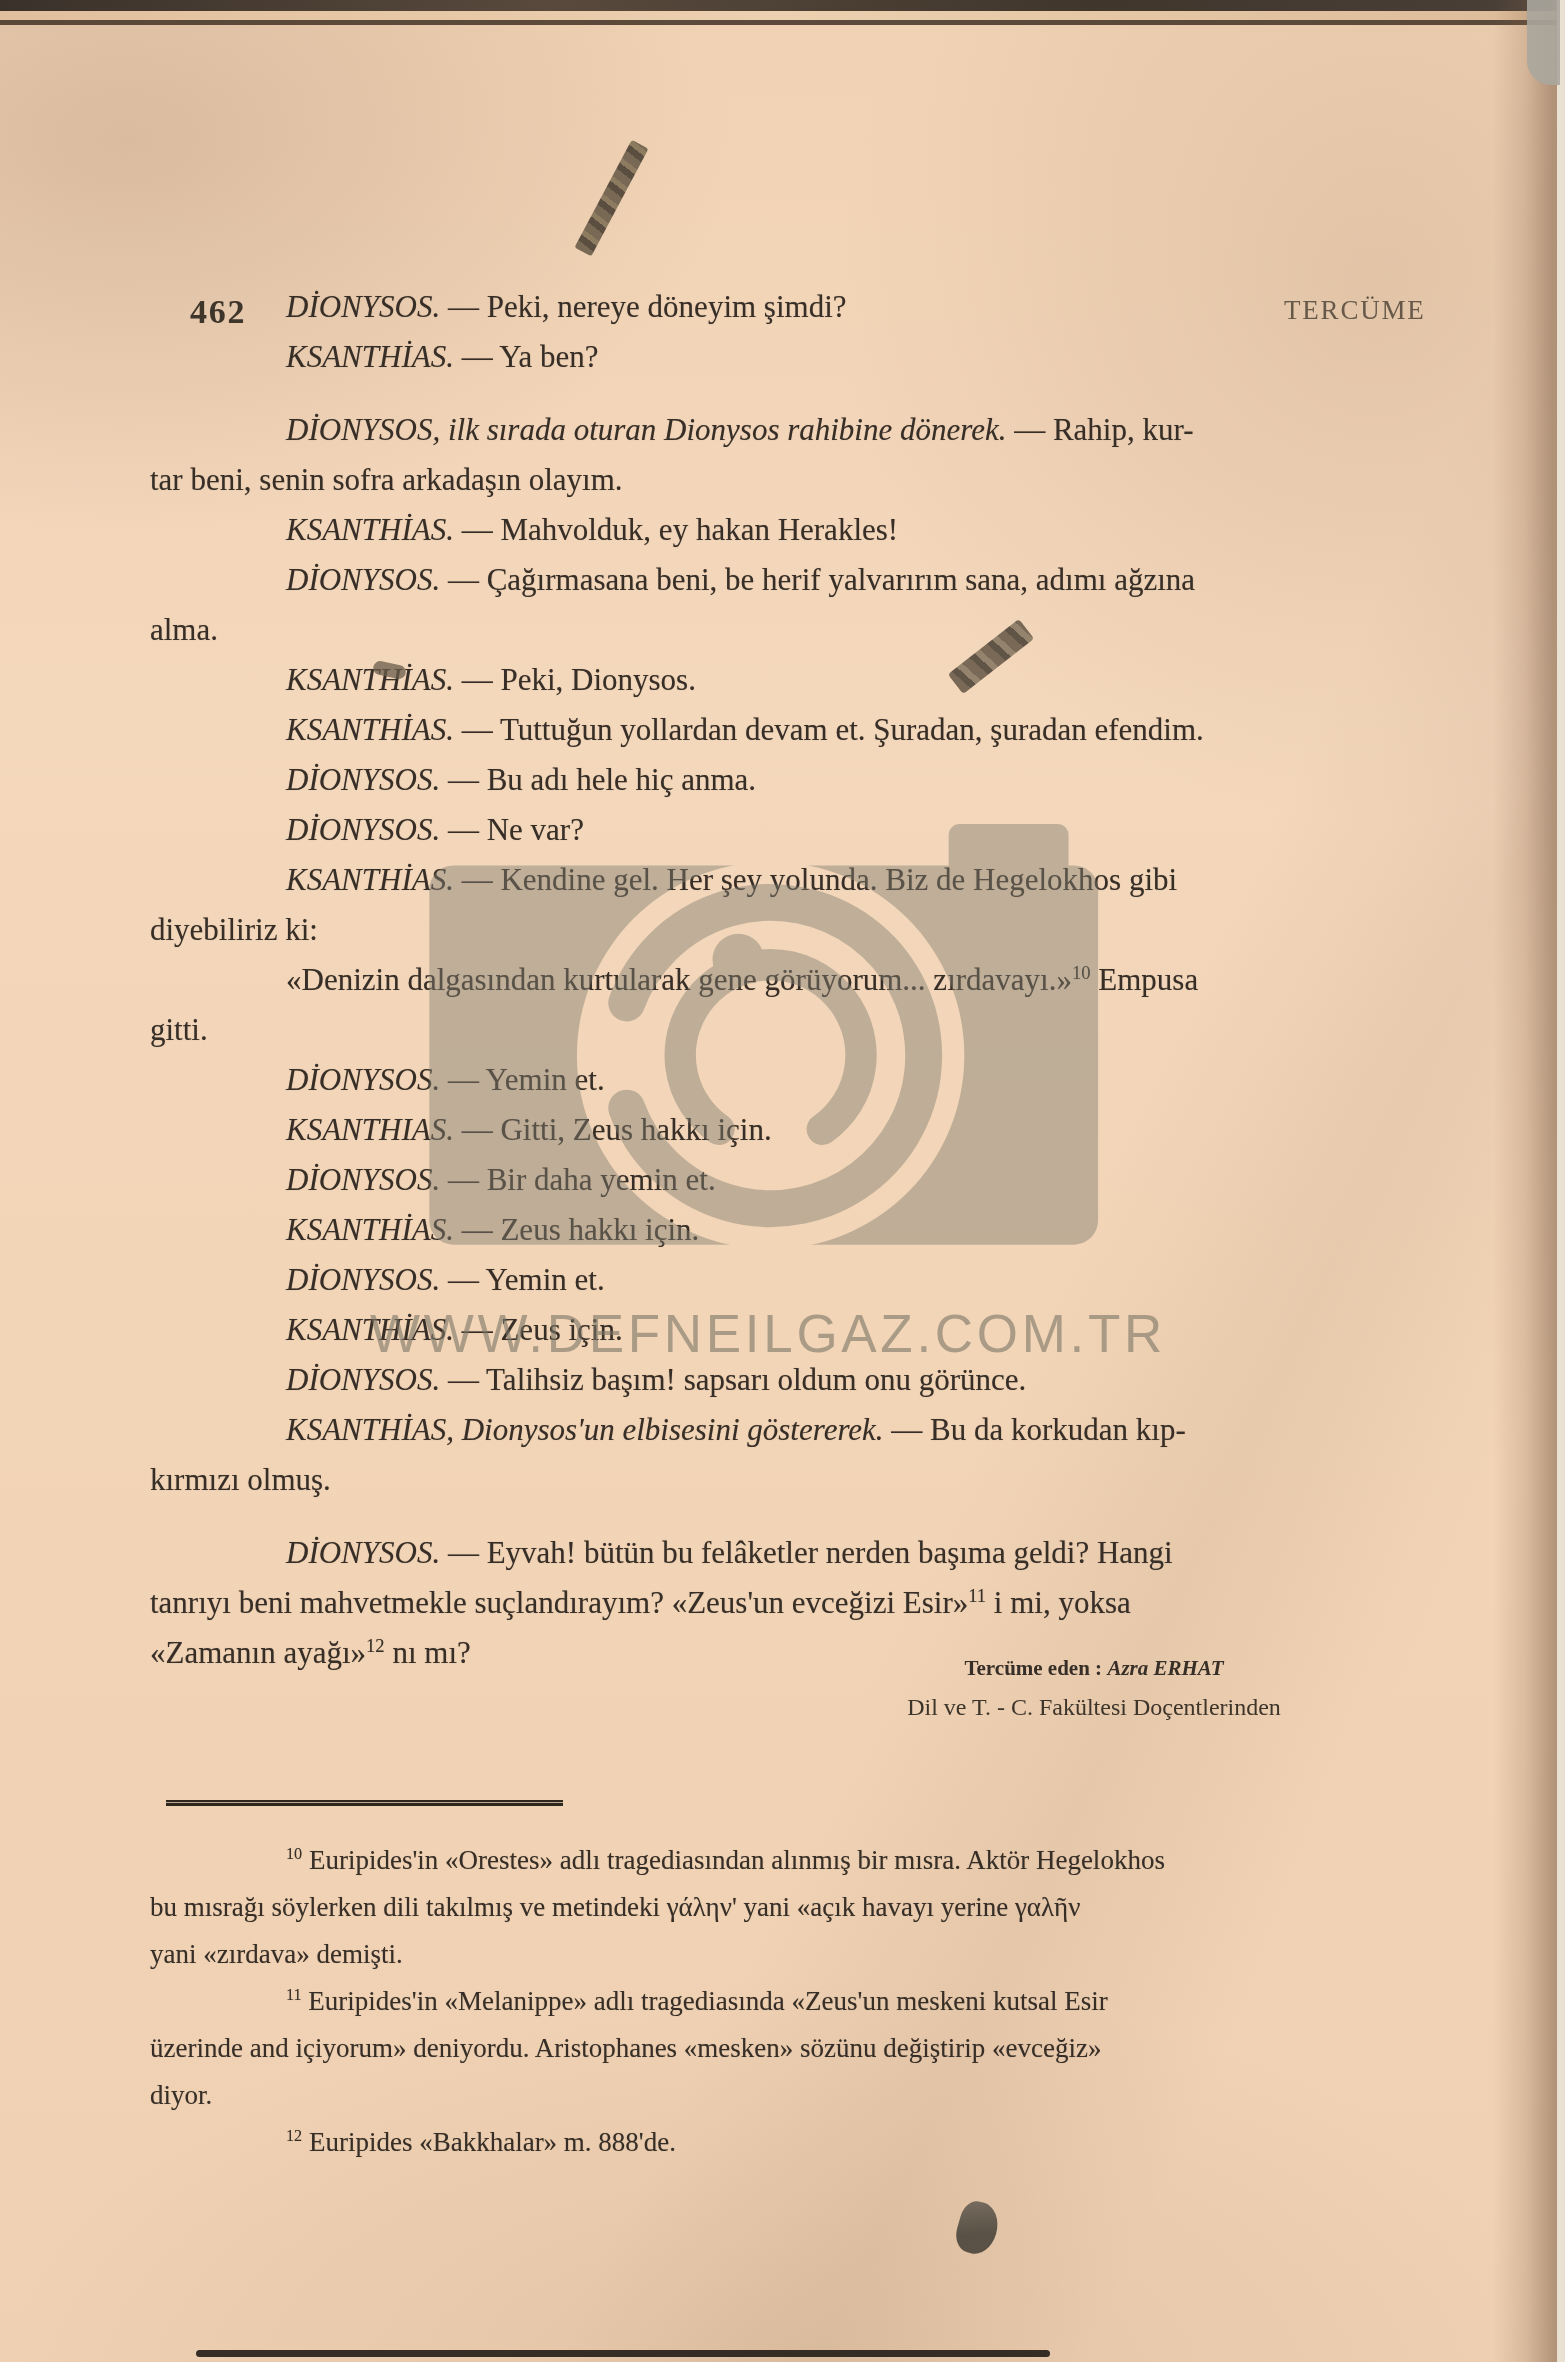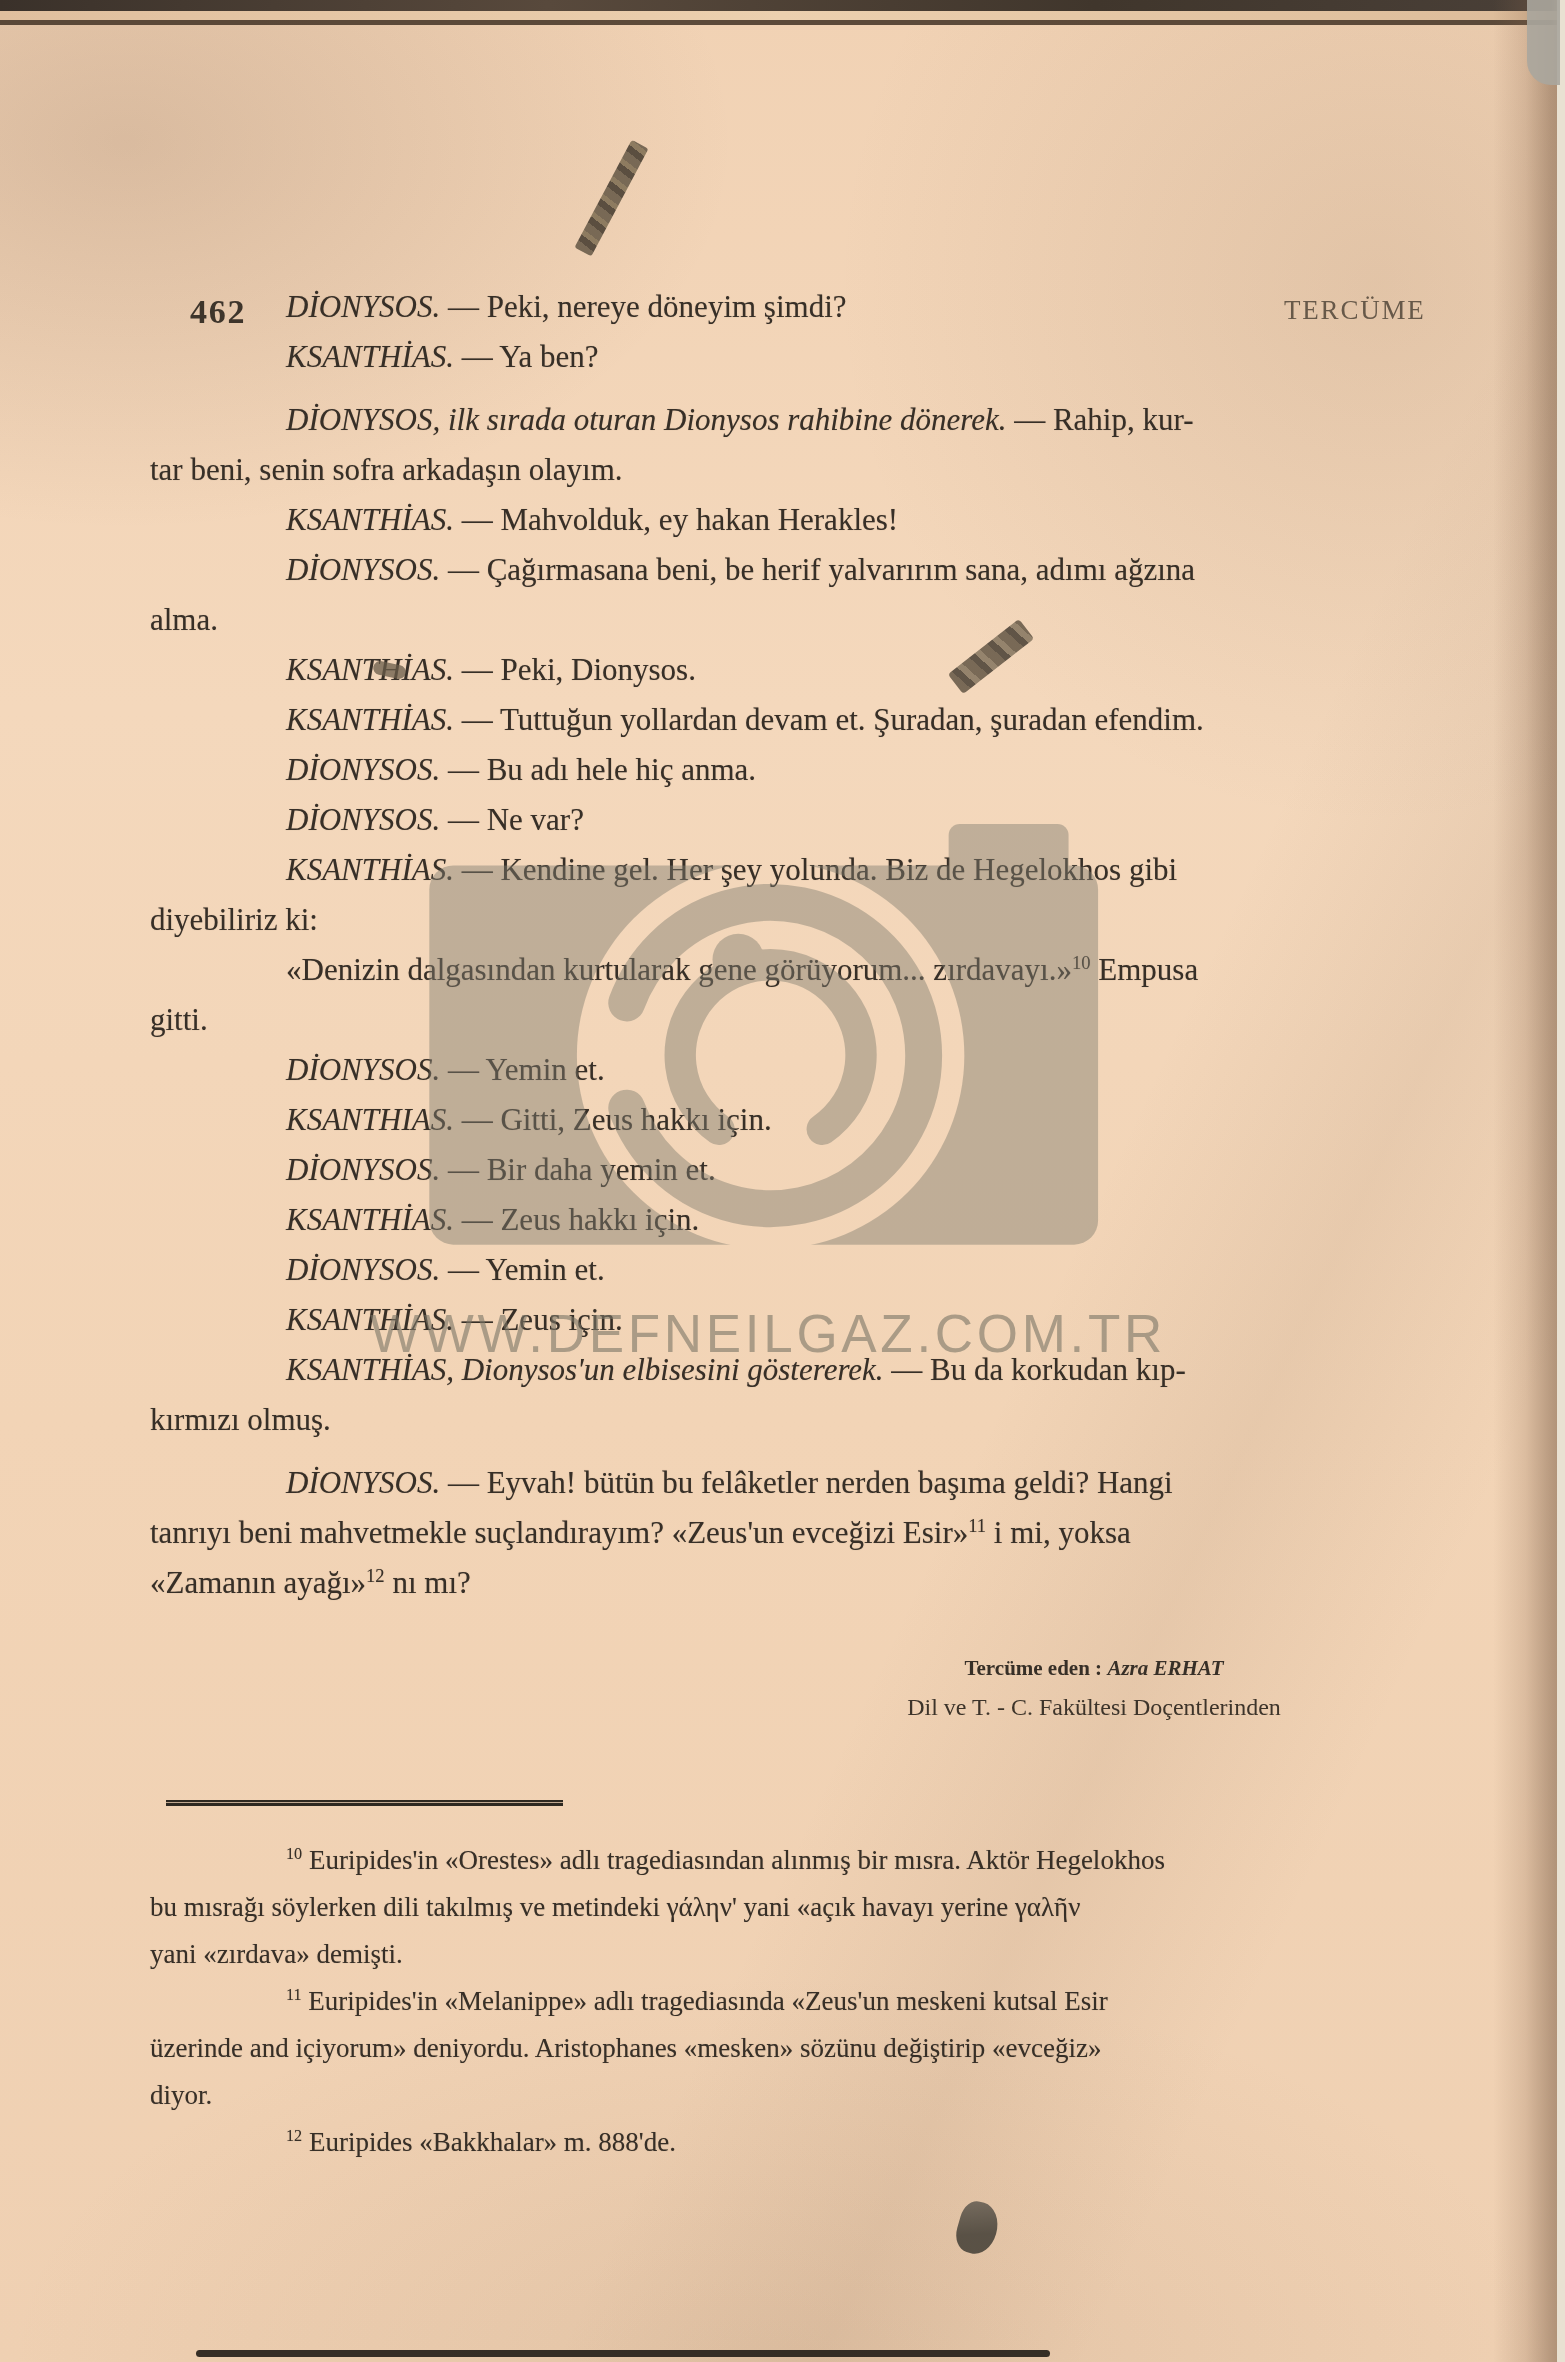--- a/index.html
+++ b/index.html
@@ -26,21 +26,21 @@
 
   
   .pagenum{position:absolute;left:190px;top:275px;font-size:34px;font-weight:600;letter-spacing:1.8px;color:#3e352b;margin-top:18px;}
   .running-header{position:absolute;left:1284px;top:295px;font-size:27px;letter-spacing:1.8px;color:#564a3c;opacity:.88;}
 
   
   .dialogue{position:absolute;left:150px;top:282px;width:1292px;font-size:31px;line-height:50px;
     text-shadow:0 0 0.9px rgba(62,52,42,.35);}
   .tline{white-space:nowrap;}
   .tline.ind{padding-left:136px;}
-  .tline.gap{margin-top:13px;}
+  .tline.gap{margin-top:23px;}
   .it{font-style:italic;}
   sup{font-size:.6em;line-height:0;vertical-align:super;}
 
   
   .signature{position:absolute;left:831px;top:1645px;width:526px;text-align:center;}
   .sig1{font-size:21px;font-weight:600;line-height:46px;white-space:nowrap;}
   .sig1 .it{font-weight:600;}
   .sig2{font-size:24px;line-height:33px;color:#3d342a;}
 
   
@@ -98,20 +98,21 @@
       <div class="tline ind"><span class="it">KSANTHİAS.</span><span> — Kendine gel. Her şey yolunda. Biz de Hegelokhos gibi</span></div>
       <div class="tline"><span>diyebiliriz ki:</span></div>
       <div class="tline ind"><span>«Denizin dalgasından kurtularak gene görüyorum... zırdavayı.»</span><sup>10</sup><span> Empusa</span></div>
       <div class="tline"><span>gitti.</span></div>
       <div class="tline ind"><span class="it">DİONYSOS.</span><span> — Yemin et.</span></div>
       <div class="tline ind"><span class="it">KSANTHIAS.</span><span> — Gitti, Zeus hakkı için.</span></div>
       <div class="tline ind"><span class="it">DİONYSOS.</span><span> — Bir daha yemin et.</span></div>
       <div class="tline ind"><span class="it">KSANTHİAS.</span><span> — Zeus hakkı için.</span></div>
       <div class="tline ind"><span class="it">DİONYSOS.</span><span> — Yemin et.</span></div>
       <div class="tline ind"><span class="it">KSANTHİAS.</span><span> — Zeus için.</span></div>
+      <div class="tline ind"><span class="it">DİONYSOS.</span><span> — Talihsiz başım! sapsarı oldum onu görünce.</span></div>
       <div class="tline ind"><span class="it">KSANTHİAS, Dionysos'un elbisesini göstererek.</span><span> — Bu da korkudan kıp-</span></div>
       <div class="tline"><span>kırmızı olmuş.</span></div>
       <div class="tline ind gap"><span class="it">DİONYSOS.</span><span> — Eyvah! bütün bu felâketler nerden başıma geldi? Hangi</span></div>
       <div class="tline"><span>tanrıyı beni mahvetmekle suçlandırayım? «Zeus'un evceğizi Esir»</span><sup>11</sup><span> i mi, yoksa</span></div>
       <div class="tline"><span>«Zamanın ayağı»</span><sup>12</sup><span> nı mı?</span></div>
     </div>
 
   <div class="signature">
     <div class="sig1"><span>Tercüme eden : </span><span class="it">Azra ERHAT</span></div>
     <div class="sig2">Dil ve T. - C. Fakültesi Doçentlerinden</div>

